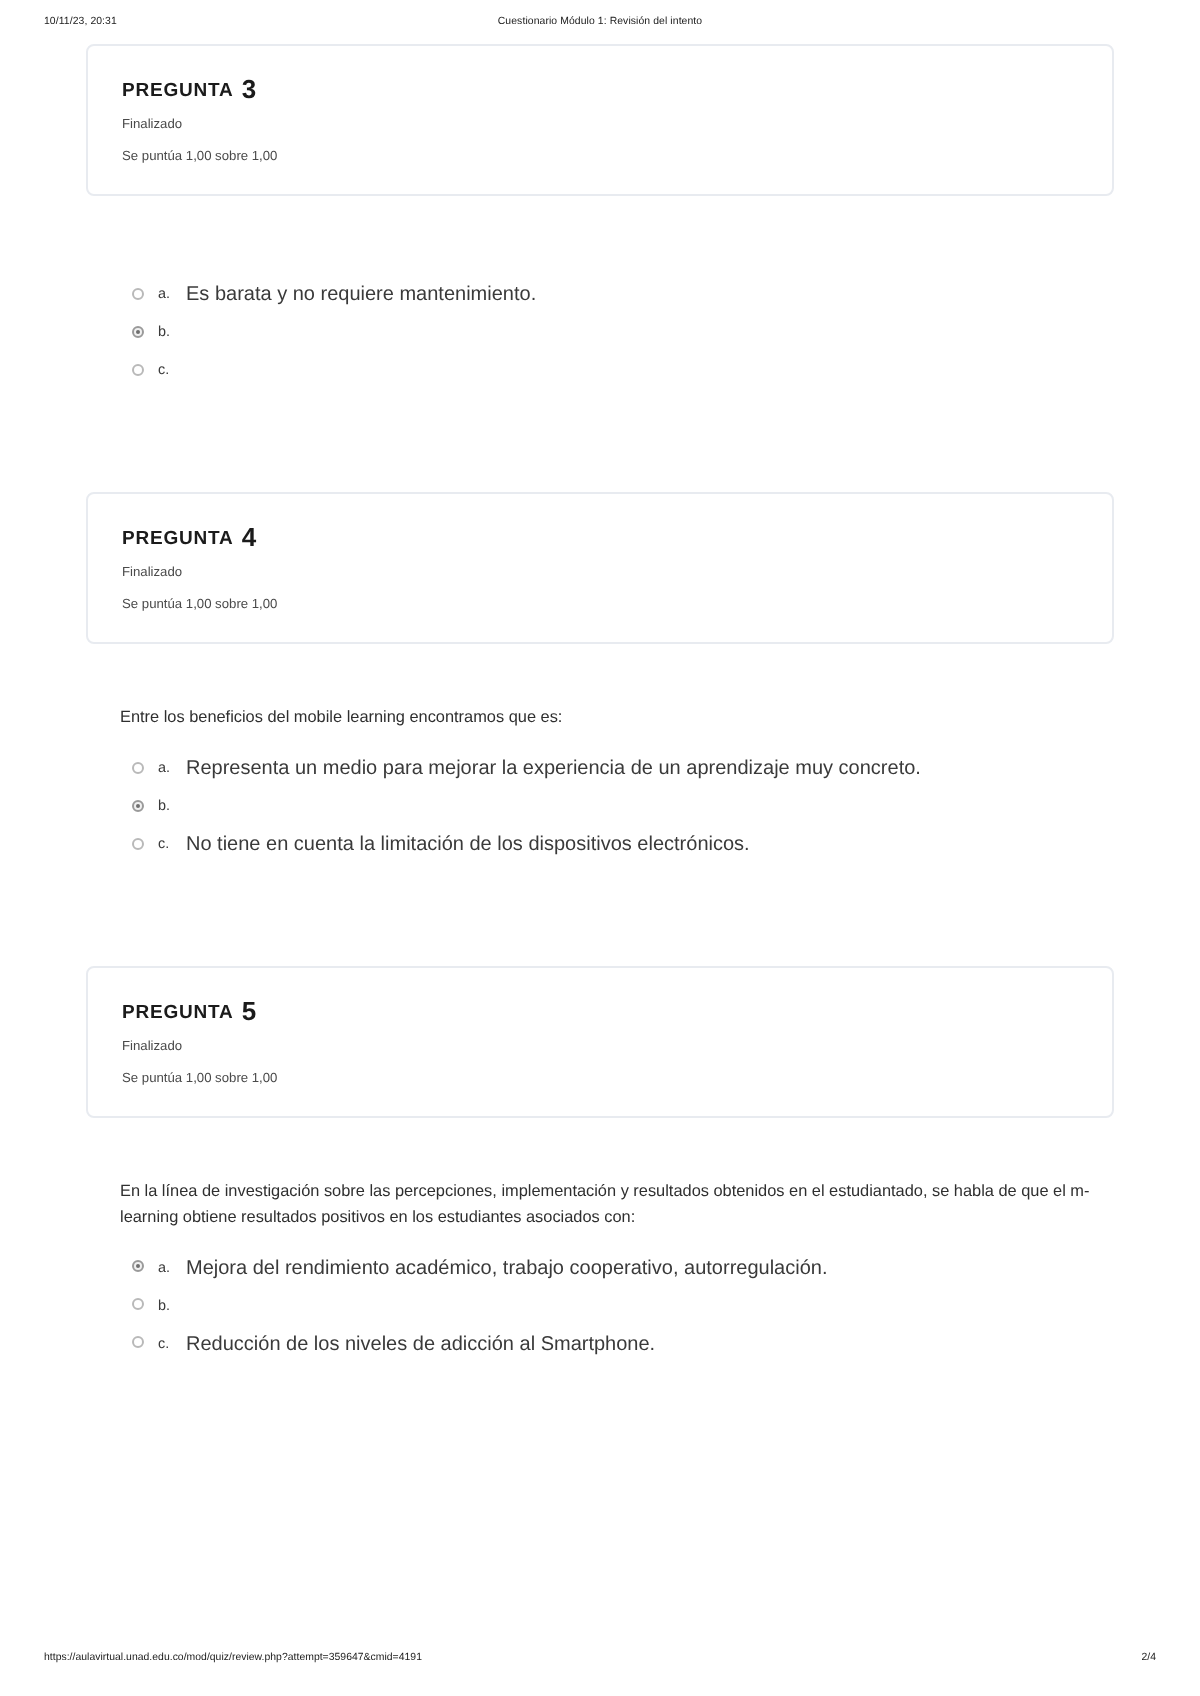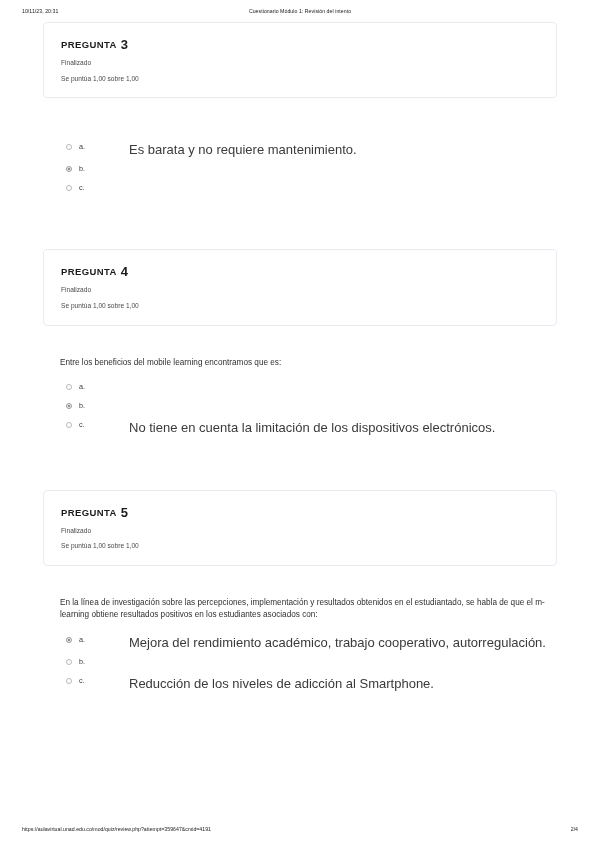--- a/index.html
+++ b/index.html
@@ -166,24 +166,23 @@
   .opt-letter {
     flex: 0 0 auto;
     width: 14px;
     margin-left: 7px;
     font-size: 7.2px;
     color: #3a3a3a;
     line-height: 1.25;
   }
   .opt-text {
     flex: 1 1 auto;
-    font-size: 13px;
+    font-size: 10px;
     color: #3a3a3a;
     line-height: 1.25;
-    margin-left: 36px;
   }
 
   .gap-after-card { height: 31px; }
   .gap-after-options { height: 47px; }
 </style>
 </head>
 <body>
 
 <div class="print-header">
   <span class="ph-date">10/11/23, 20:31</span>
@@ -229,20 +228,21 @@
       <div class="q-state">Finalizado</div>
       <div class="q-grade">Se puntúa 1,00 sobre 1,00</div>
     </div>
     <div class="gap-after-card"></div>
     <div class="q-body">
       <p class="q-text">Entre los beneficios del mobile learning encontramos que es:</p>
       <ul class="q-options">
         <li class="q-option">
           <span class="radio"></span>
           <span class="opt-letter">a.</span>
+          <span class="opt-text">Representa un medio para mejorar la experiencia de un aprendizaje muy concreto.</span>
         </li>
         <li class="q-option">
           <span class="radio checked"></span>
           <span class="opt-letter">b.</span>
         </li>
         <li class="q-option">
           <span class="radio"></span>
           <span class="opt-letter">c.</span>
           <span class="opt-text">No tiene en cuenta la limitación de los dispositivos electrónicos.</span>
         </li>

